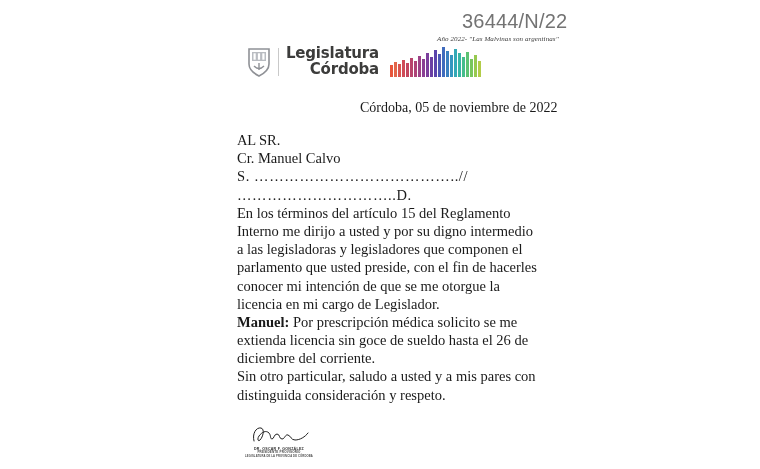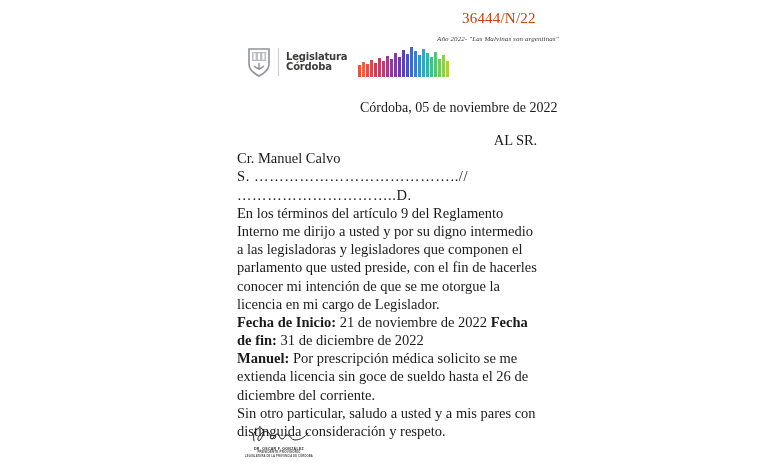--- a/index.html
+++ b/index.html
@@ -20,24 +20,24 @@
     position: absolute;
     inset: 0;
     background: #ffffff;
   }
 
   
   .doc-number {
     position: absolute;
     left: 462px;
     top: 10px;
-    font-family: Liberation Serif, serif;
-    font-size: 15px;
+    font-family: Liberation Sans, sans-serif;
+    font-size: 20px;
     letter-spacing: 0.2px;
-    color: #c2410c;
+    color: #737373;
     white-space: nowrap;
   }
 
   .year-motto {
     position: absolute;
     left: 437px;
     top: 35px;
     font-family: "Liberation Serif", serif;
     font-style: italic;
     font-size: 7px;
@@ -68,23 +68,24 @@
     margin: 0 7px 0 6px;
     flex: 0 0 auto;
   }
   .logo-words {
     display: flex;
     flex-direction: column;
     justify-content: center;
     line-height: 1.05;
     font-family: "DejaVu Sans", sans-serif;
     font-weight: bold;
-    font-size: 10px;
+    font-size: 15px;
     color: #3c3c3b;
     letter-spacing: -0.2px;
+    text-align: right;
   }
   .bars {
     display: flex;
     align-items: flex-end;
     height: 30px;
     margin-left: 11px;
     gap: 1px;
   }
   .bars span {
     display: block;
@@ -109,21 +110,20 @@
     line-height: 1.255;
   }
   .body-block .ln {
     white-space: nowrap;
   }
   .body-block .para {
     white-space: normal;
   }
   .caps {
     letter-spacing: -0.1px;
-    text-align: right;
   }
   b, .bold { font-weight: bold; }
 
   .dots {
     letter-spacing: 0.6px;
   }
 
   
   .signature-block {
     position: absolute;
@@ -201,27 +201,21 @@
       </div>
   </div>
 
   <div class="date-line">Córdoba, 05 de noviembre de 2022</div>
 
   <div class="body-block">
     <div class="ln caps">AL SR.</div>
     <div class="ln">Cr. Manuel Calvo</div>
     <div class="ln dots">S. …………………………………..//</div>
     <div class="ln dots">…………………………..D.</div>
-    <div class="para">En los términos del artículo 9 del Reglamento Interno me dirijo a usted y por su digno intermedio a las legisladoras y legisladores que componen el parlamento que usted preside, con el fin de hacerles conocer mi intención de que se me otorgue la licencia en mi cargo de Legislador.</div>
-    <div class="para">
-      <b>Fecha de Inicio:</b>
-      <span>21 de noviembre de 2022</span>
-      <b>Fecha de fin:</b>
-      <span>31 de diciembre de 2022</span>
-    </div>
+    <div class="para">En los términos del artículo 15 del Reglamento Interno me dirijo a usted y por su digno intermedio a las legisladoras y legisladores que componen el parlamento que usted preside, con el fin de hacerles conocer mi intención de que se me otorgue la licencia en mi cargo de Legislador.</div>
     <div class="para">
       <b>Manuel:</b>
       <span>Por prescripción médica solicito se me extienda licencia sin goce de sueldo hasta el 26 de diciembre del corriente.</span>
     </div>
     <div class="para">Sin otro particular, saludo a usted y a mis pares con distinguida consideración y respeto.</div>
 
   </div>
 
   <div class="signature-block">
     <svg class="sig-mark" width="70" height="22" viewBox="0 0 70 22">

